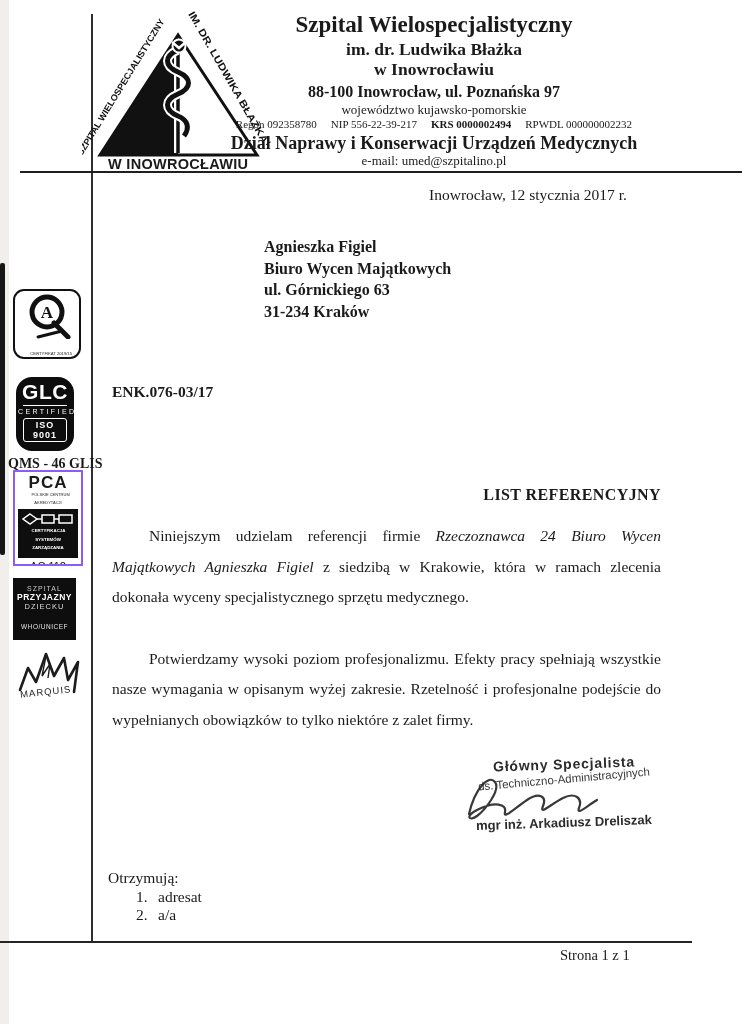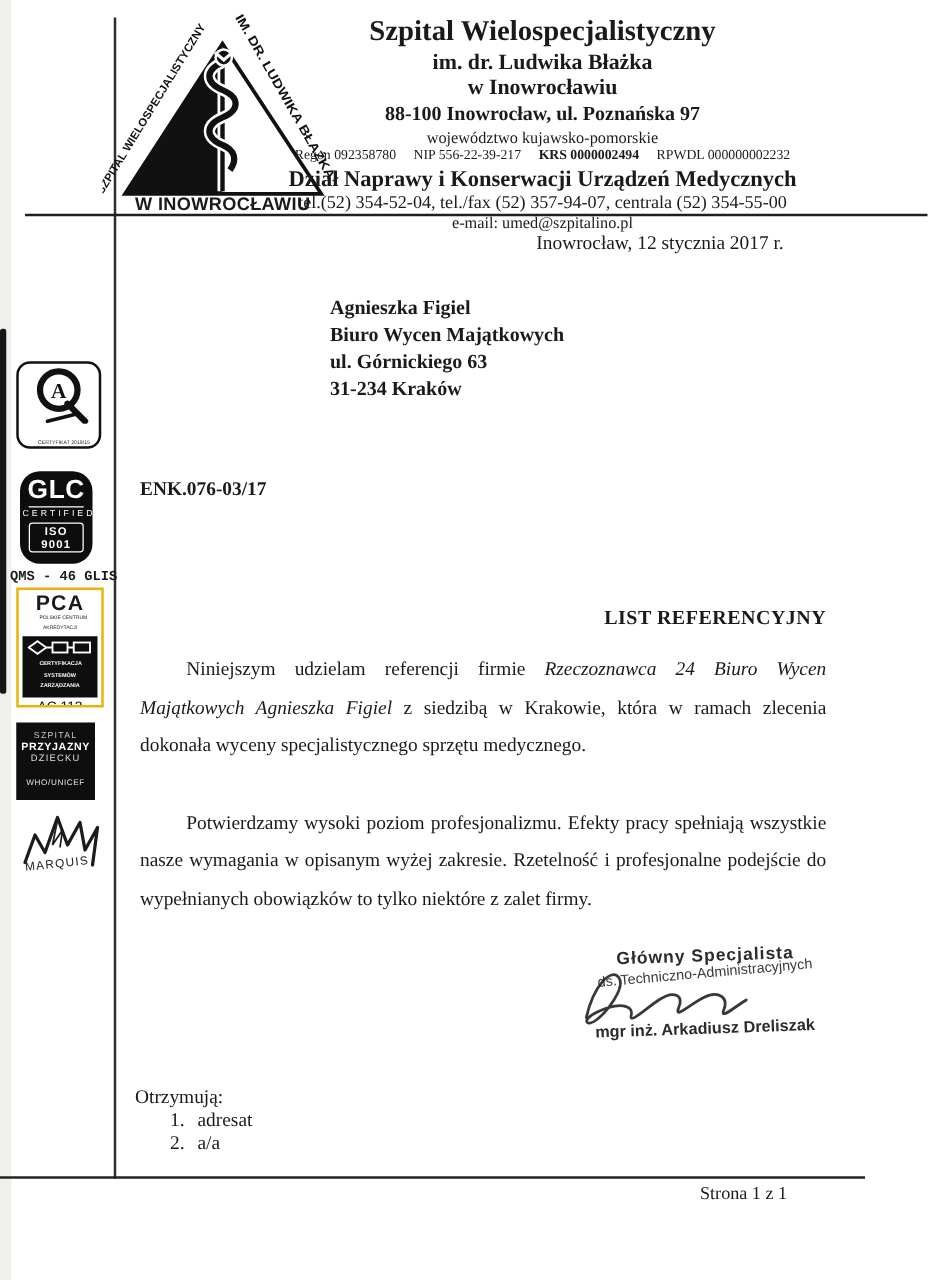--- a/index.html
+++ b/index.html
@@ -66,23 +66,23 @@
   .cert{text-align:center;overflow:hidden;}
   .qa-box{left:13px;top:289px;width:64px;height:66px;border:2.5px solid #111;border-radius:11px;background:#fff;}
   .qa-cap{position:absolute;left:0;bottom:1px;width:100%;font-family:"Liberation Sans",sans-serif;
           font-size:8px;transform:scale(.52);transform-origin:center bottom;white-space:nowrap;color:#222;}
   .glc-box{left:16px;top:377px;width:58px;height:74px;background:#0d0d0d;border-radius:16px;color:#fff;}
   .glc-name{font-family:"Liberation Sans",sans-serif;font-size:21px;font-weight:bold;margin-top:3px;letter-spacing:.5px;}
   .glc-line{width:44px;height:1px;background:#fff;margin:1px auto 2px auto;}
   .glc-cert{font-family:"Liberation Sans",sans-serif;font-size:7px;letter-spacing:2.4px;margin-left:2px;}
   .glc-iso{border:1.5px solid #fff;border-radius:3px;width:42px;margin:3px auto 0 auto;
            font-family:"Liberation Sans",sans-serif;font-size:9px;font-weight:bold;letter-spacing:1px;padding:1px 0;}
-  .qms-label{left:8px;top:456px;width:74px;text-align:center;font-family:Liberation Mono, monospace;
-             font-size:11px;font-weight:bold;white-space:nowrap;}
-  .pca-box{left:13px;top:470px;width:66px;height:92px;border:2px solid #eab308;background:#fff;}
+  .qms-label{left:8px;top:456px;width:74px;text-align:center;font-family:Liberation Serif, serif;
+             font-size:14px;font-weight:bold;white-space:nowrap;}
+  .pca-box{left:13px;top:470px;width:66px;height:92px;border:2px solid #8b5cf6;background:#fff;}
   .pca-name{font-family:"Liberation Sans",sans-serif;font-size:17px;font-weight:bold;letter-spacing:1px;margin-top:1px;}
   .pca-sub{font-family:"Liberation Sans",sans-serif;font-size:8px;transform:scale(.5);transform-origin:center top;
            line-height:9px;white-space:nowrap;margin-top:-1px;color:#222;}
   .pca-band{background:#0e0e0e;color:#fff;margin:0 3px;padding:2px 0 3px 0;}
   .pca-band .ln{font-family:"Liberation Sans",sans-serif;font-size:8px;transform:scale(.55);
                 transform-origin:center top;line-height:8.5px;white-space:nowrap;font-weight:bold;}
   .pca-code{font-family:"Liberation Sans",sans-serif;font-size:11px;margin-top:2px;color:#111;}
   .bfh-box{left:13px;top:578px;width:63px;height:62px;background:#0e0e0e;color:#fff;}
   .bfh-l1{font-family:"Liberation Sans",sans-serif;font-size:7px;color:#c9c9c9;margin-top:7px;letter-spacing:1px;}
   .bfh-l2{font-family:"Liberation Sans",sans-serif;font-size:8.5px;font-weight:bold;letter-spacing:.5px;}
@@ -127,21 +127,20 @@
 <div class="abs hdr">
   <div class="t1">Szpital Wielospecjalistyczny</div>
   <div class="t2">im. dr. Ludwika Błażka</div>
   <div class="t3">w Inowrocławiu</div>
   <div class="addr">88-100 Inowrocław, ul. Poznańska 97</div>
   <div class="prov">województwo kujawsko-pomorskie</div>
   <div class="ids">
     <span>Regon 092358780</span><span>NIP 556-22-39-217</span><span class="b">KRS 0000002494</span><span>RPWDL 000000002232</span>
   </div>
   <div class="dept">Dział Naprawy i Konserwacji Urządzeń Medycznych</div>
-  <div class="phones">tel.(52) 354-52-04, tel./fax (52) 357-94-07, centrala (52) 354-55-00</div>
   <div class="email">e-mail: umed@szpitalino.pl</div>
 </div>
 
 <div class="abs dateline">Inowrocław, 12 stycznia 2017 r.</div>
 
 <div class="abs recipient">
   <div>Agnieszka Figiel</div>
   <div>Biuro Wycen Majątkowych</div>
   <div>ul. Górnickiego 63</div>
   <div>31-234 Kraków</div>

